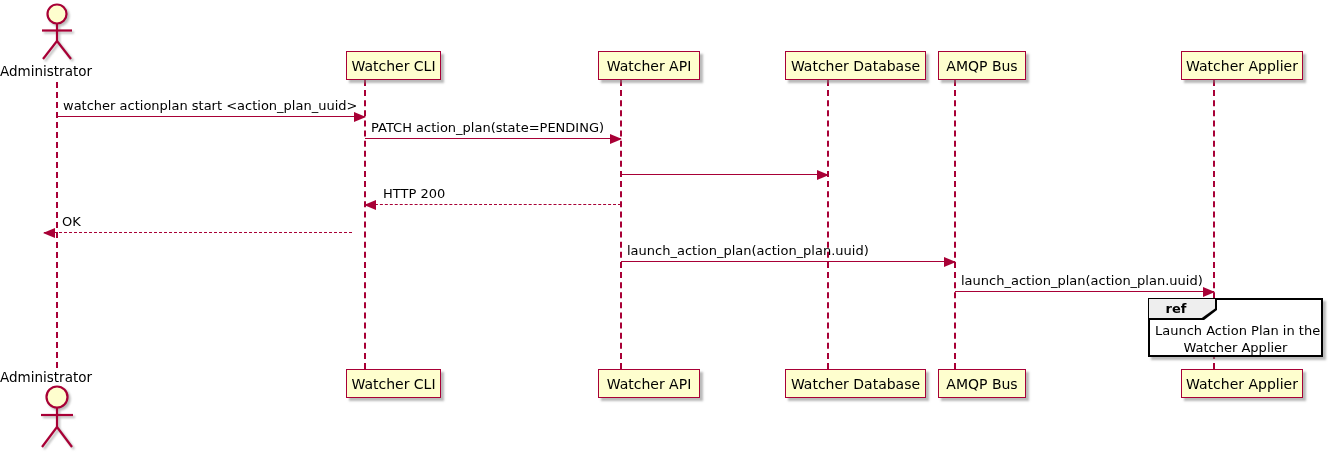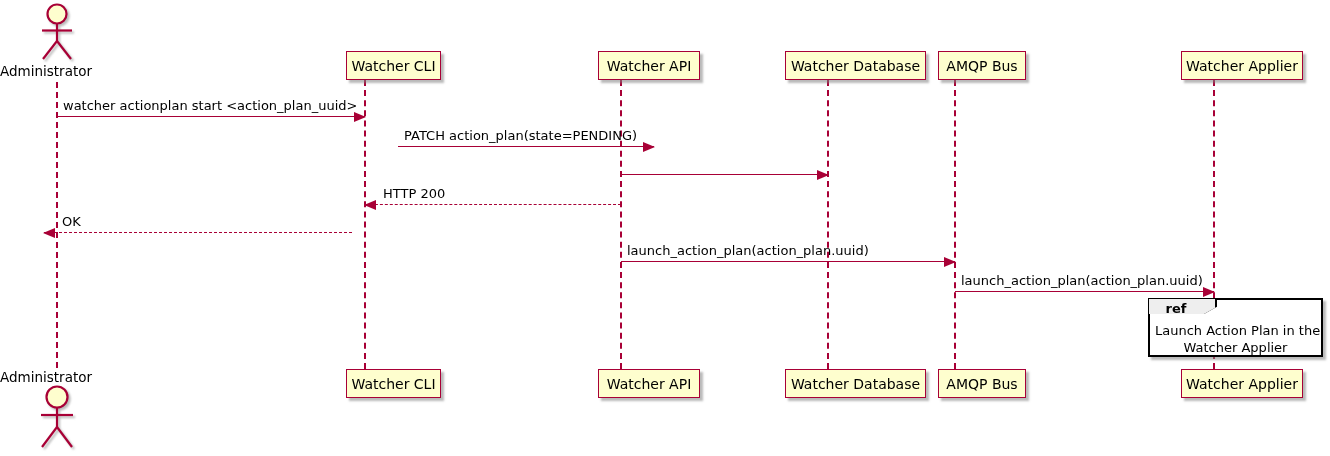--- a/index.html
+++ b/index.html
@@ -81,21 +81,21 @@
   .ref-box {
     position: absolute;
     background: #ffffff;
     border: 2px solid var(--ref-border);
     box-shadow: 3px 3px 2px rgba(130,130,130,0.55);
     z-index: 4;
   }
   .ref-tab-outer {
     position: absolute;
     top: -1px; left: -1px;
-    width: 68px; height: 15px;
+    width: 68px; height: 21px;
     background: var(--ref-border);
     clip-path: polygon(0 0, 100% 0, 100% 52%, 81% 100%, 0 100%);
   }
   .ref-tab-inner {
     position: absolute;
     top: 0; left: 0;
     width: 66px; height: 19px;
     background: var(--ref-header-fill);
     clip-path: polygon(0 0, 100% 0, 100% 50%, 80% 100%, 0 100%);
     display: flex;
@@ -149,21 +149,21 @@
     <span>AMQP Bus</span>
   </div>
   <div class="participant-box" style="left:1153px; top:51px; width:122px;">
     <span>Watcher Applier</span>
   </div>
 
   <div class="message" style="left:57px; top:97px; width:308px;">
     <span class="msg-label ltr">watcher actionplan start &lt;action_plan_uuid&gt;</span>
     <span class="arrowhead right"></span>
   </div>
-  <div class="message" style="left:365px; top:127px; width:256px;margin-left:33px;">
+  <div class="message" style="left:365px; top:119px; width:256px;">
     <span class="msg-label ltr">PATCH action_plan(state=PENDING)</span>
     <span class="arrowhead right"></span>
   </div>
   <div class="message" style="left:621px; top:155px; width:207px;">
     <span class="arrowhead right"></span>
   </div>
   <div class="message dashed" style="left:365px; top:185px; width:256px;">
     <span class="msg-label rtl">HTTP 200</span>
     <span class="arrowhead left"></span>
   </div>

